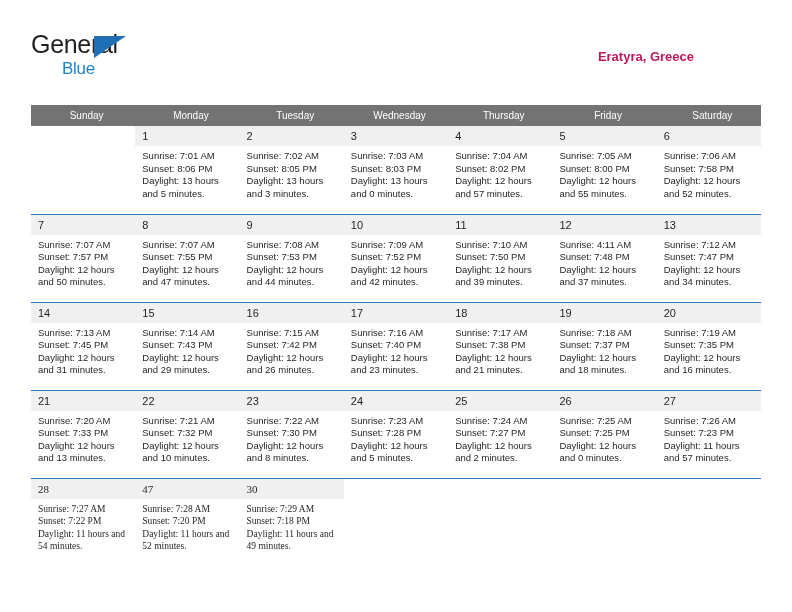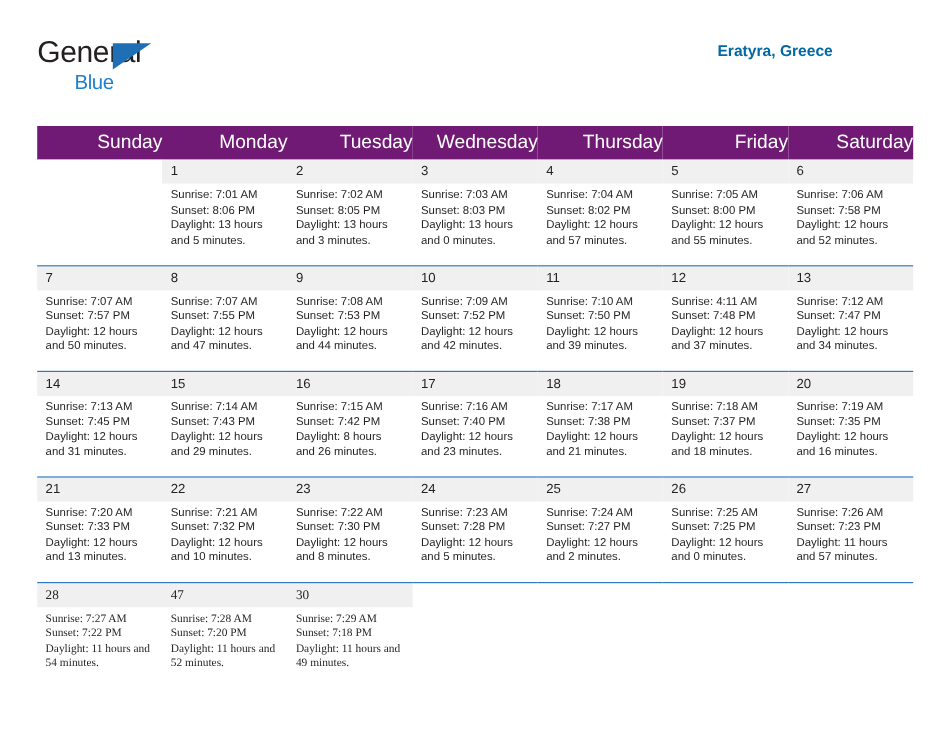--- a/index.html
+++ b/index.html
@@ -72,43 +72,43 @@
   .cal-title {
     font-size: 27px;
     font-weight: normal;
     color: #231f20;
     line-height: 34px;
     white-space: nowrap;
   }
   .cal-subtitle {
     font-size: 13px;
     font-weight: bold;
-    color: #0369a1;
+    color: #be185d;
     line-height: 20px;
-    margin-top: 7px;
+    margin-top: 21px;
     white-space: nowrap;
   }
 
   
   .calendar {
     position: absolute;
     left: 31px;
     top: 105px;
     width: 730px;
     border-collapse: collapse;
     table-layout: fixed;
   }
   .calendar col { width: 104.28px; }
 
   .calendar thead th {
-    background: #701a75;
+    background: #737373;
     color: #ffffff;
-    font-size: 16px;
+    font-size: 10px;
     font-weight: normal;
-    text-align: right;
+    text-align: center;
     padding: 5px 0 5px 7px;
     height: 10px;
     border: none;
   }
 
   .week-row td {
     vertical-align: top;
     padding: 0;
     border-top: 1px solid #3079bd;
     height: 88px;
@@ -310,21 +310,21 @@
               <div>Sunrise: 7:14 AM</div>
               <div>Sunset: 7:43 PM</div>
               <div class="wrap">Daylight: 12 hours and 29 minutes.</div>
             </div>
           </td>
           <td>
             <div class="daynum">16</div>
             <div class="details">
               <div>Sunrise: 7:15 AM</div>
               <div>Sunset: 7:42 PM</div>
-              <div class="wrap">Daylight: 8 hours and 26 minutes.</div>
+              <div class="wrap">Daylight: 12 hours and 26 minutes.</div>
             </div>
           </td>
           <td>
             <div class="daynum">17</div>
             <div class="details">
               <div>Sunrise: 7:16 AM</div>
               <div>Sunset: 7:40 PM</div>
               <div class="wrap">Daylight: 12 hours and 23 minutes.</div>
             </div>
           </td>

